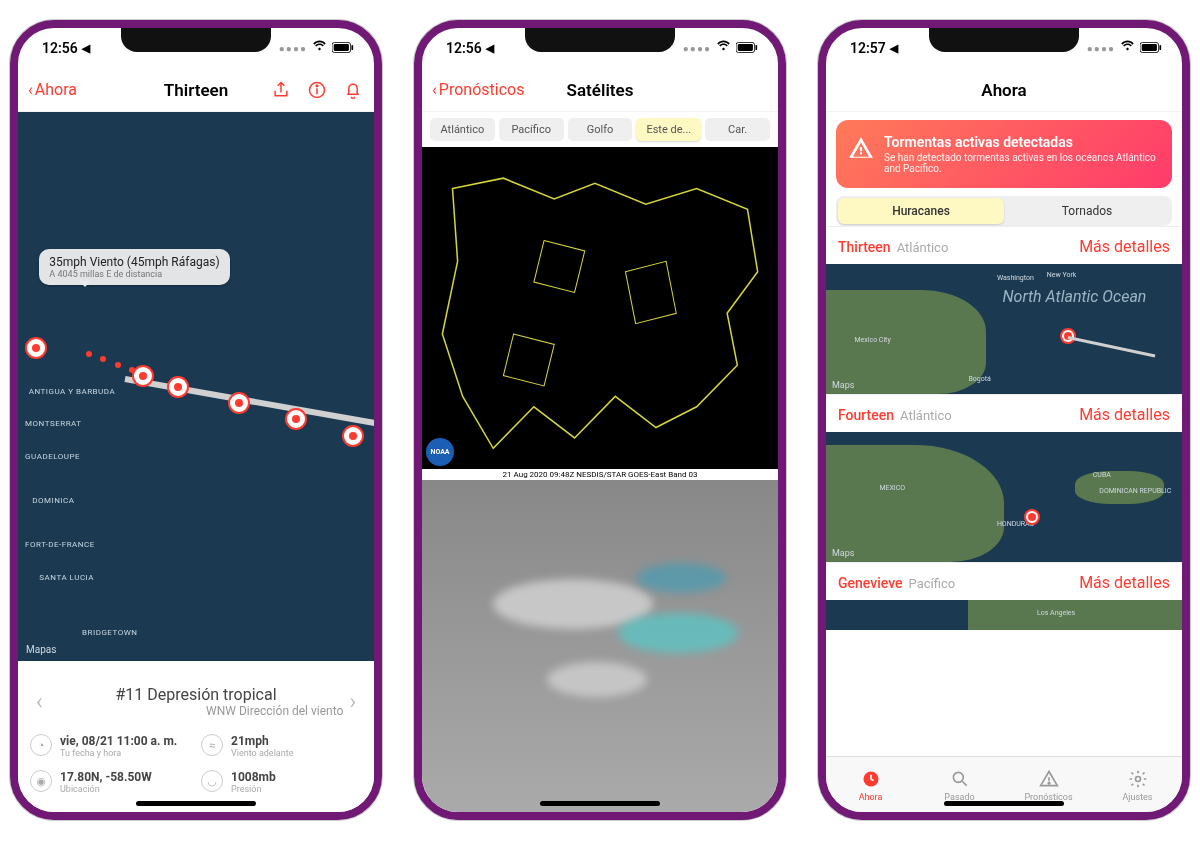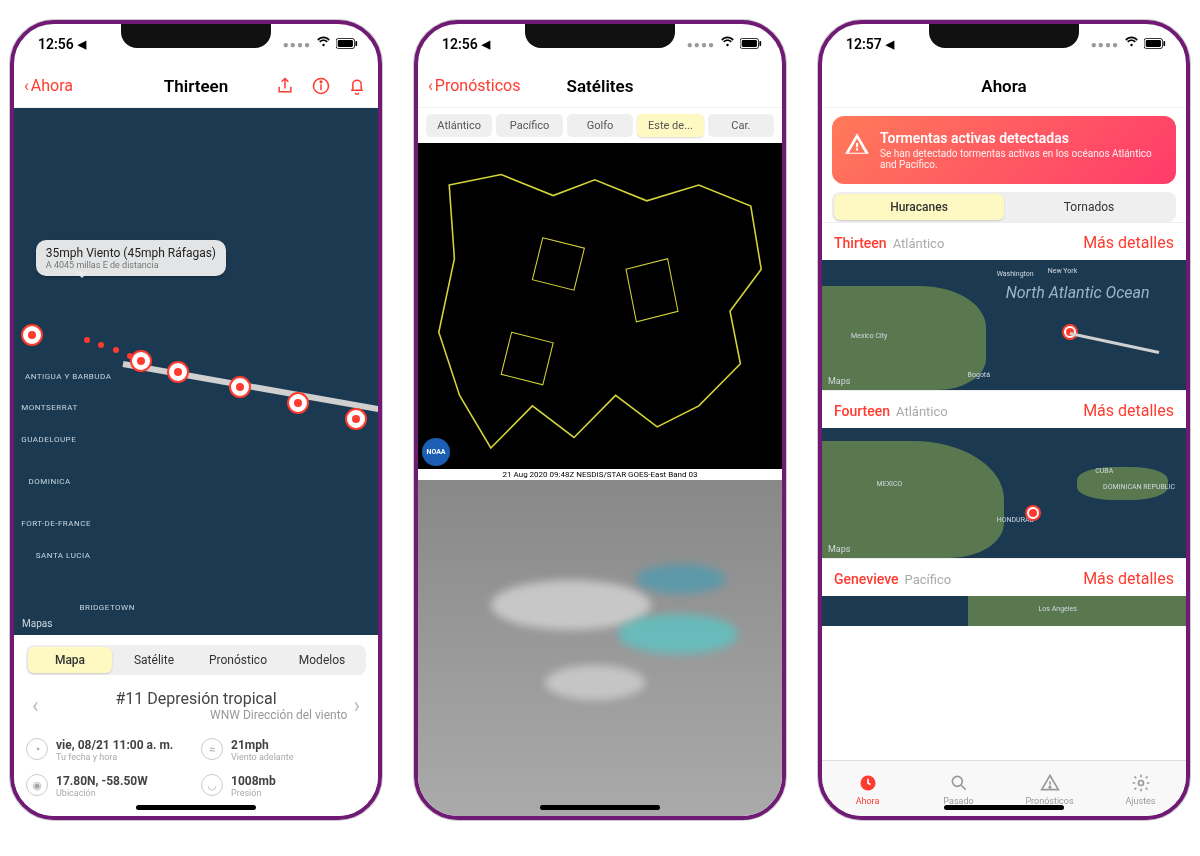--- a/index.html
+++ b/index.html
@@ -11,21 +11,21 @@
     display: flex;
     justify-content: space-between;
     align-items: flex-start;
     padding: 20px 10px;
   }
   .phone {
     width: 372px;
     height: 800px;
     border-radius: 44px;
     background: #fff;
-    border: 4px solid #701a75;
+    border: 8px solid #701a75;
     position: relative;
     overflow: hidden;
     display: flex;
     flex-direction: column;
     box-shadow: 0 0 0 1px #ccc;
   }
   .notch {
     position: absolute;
     top: 0;
     left: 50%;
@@ -352,26 +352,20 @@
 
     <div class="callout" style="top:25%;left:6%">
       <div>35mph Viento (45mph Ráfagas)</div>
       <div class="sub">A 4045 millas E de distancia</div>
     </div>
 
     <div class="maps-attrib"> <span>Mapas</span></div>
   </div>
 
   <div class="bottom-panel">
-    <div class="seg-control">
-      <div class="seg-item active">Mapa</div>
-      <div class="seg-item">Satélite</div>
-      <div class="seg-item">Pronóstico</div>
-      <div class="seg-item">Modelos</div>
-    </div>
     <div class="storm-header">
       <div class="chev">‹</div>
       <div class="center">
         <div class="title">#11 Depresión tropical</div>
         <div class="sub">WNW Dirección del viento</div>
       </div>
       <div class="chev">›</div>
     </div>
     <div class="info-grid">
       <div class="info-cell">

